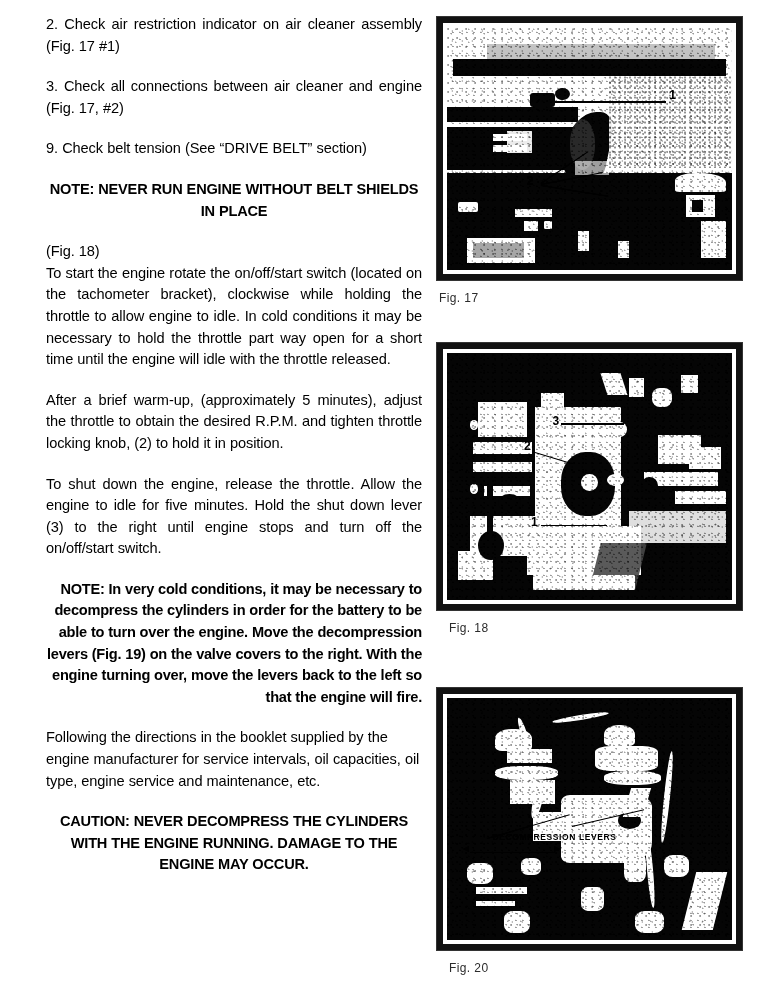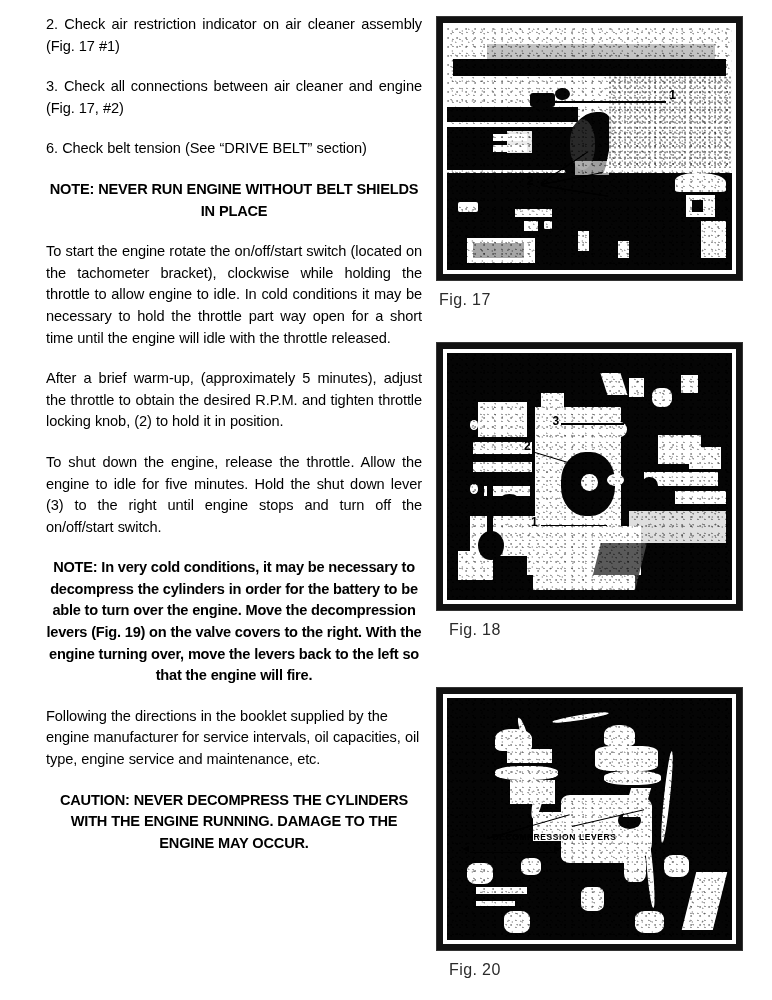--- a/index.html
+++ b/index.html
@@ -29,21 +29,21 @@
     text-align: justify;
     text-justify: inter-word;
     margin: 0 0 19px 0;
     letter-spacing: -0.1px;
     word-spacing: 0.2px;
   }
   .para.last-left { text-align: left; }
   .para.bold {
     font-weight: bold;
     letter-spacing: -0.25px;
-    text-align: center;
+    text-align: right;
   }
   .para.caps {
     font-weight: bold;
     text-align: center;
     letter-spacing: -0.2px;
   }
   .tight { margin-bottom: 0; }
   .nogap { margin-top: 0; }
 
   
@@ -58,21 +58,21 @@
     box-shadow: 0 0 0 1px #333;
   }
   .photo {
     position: relative;
     width: 100%; height: 100%;
     overflow: hidden;
     background: #ffffff;
     filter: contrast(1.05);
   }
   .caption {
-    font-size: 16px;
+    font-size: 12px;
     color: #2b2b2b;
     margin-top: 11px;
     letter-spacing: 0.4px;
     font-family: "Liberation Sans", sans-serif;
   }
 
   
   .blk { position:absolute; background:#0b0b0b; }
   .wht { position:absolute; background:#ffffff; }
   .gry { position:absolute; background:#4a4a4a; }
@@ -127,24 +127,25 @@
 <body>
 
 <div class="page">
 
   <div class="text-col">
 
     <p class="para">2.  Check air restriction indicator on air cleaner assembly (Fig. 17 #1)</p>
 
     <p class="para">3. Check all connections between air cleaner and engine (Fig. 17, #2)</p>
 
-    <p class="para">6.  Check belt tension (See “DRIVE BELT” section)</p>
+    <p class="para">9.  Check belt tension (See “DRIVE BELT” section)</p>
 
     <p class="para caps">NOTE:  NEVER RUN ENGINE WITHOUT BELT SHIELDS IN PLACE</p>
 
+    <p class="para tight">(Fig. 18)</p>
 
     <p class="para nogap">To start the engine rotate the on/off/start switch (located on the tachometer bracket), clockwise while holding the throttle to allow engine to idle. In cold conditions it may be necessary to hold the throttle part way open for a short time until the engine will idle with the throttle released.</p>
 
     <p class="para">After a brief warm-up, (approximately 5 minutes), adjust the throttle to obtain the desired R.P.M. and tighten throttle locking knob, (2) to hold it in position.</p>
 
     <p class="para">To shut down the engine, release the throttle.  Allow the engine to idle for five minutes.  Hold the shut down lever (3) to the right until engine stops and turn off the on/off/start switch.</p>
 
     <p class="para bold">NOTE:  In very cold conditions, it may be necessary to decompress the cylinders in order for the battery to be able to turn over the engine. Move the decompression levers (Fig. 19) on the valve covers to the right.  With the engine turning over, move the levers back to the left so that the engine will fire.</p>
 
     <p class="para last-left nogap">Following the directions in the booklet supplied by the engine manufacturer for service intervals, oil capacities, oil type, engine service and maintenance, etc.</p>

